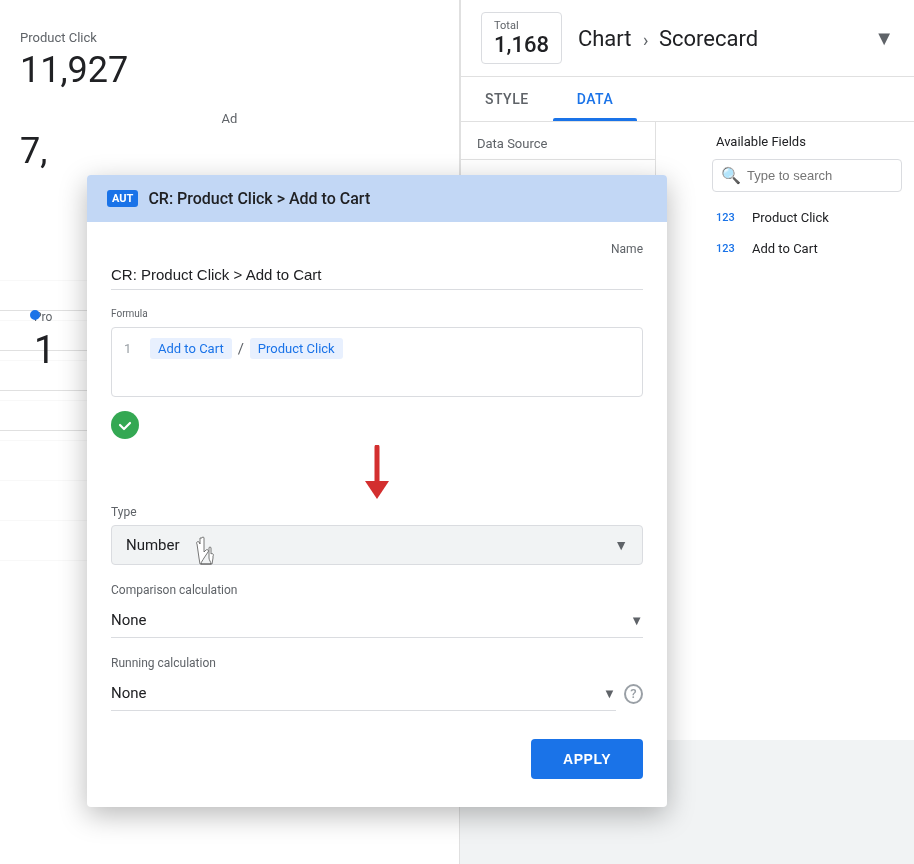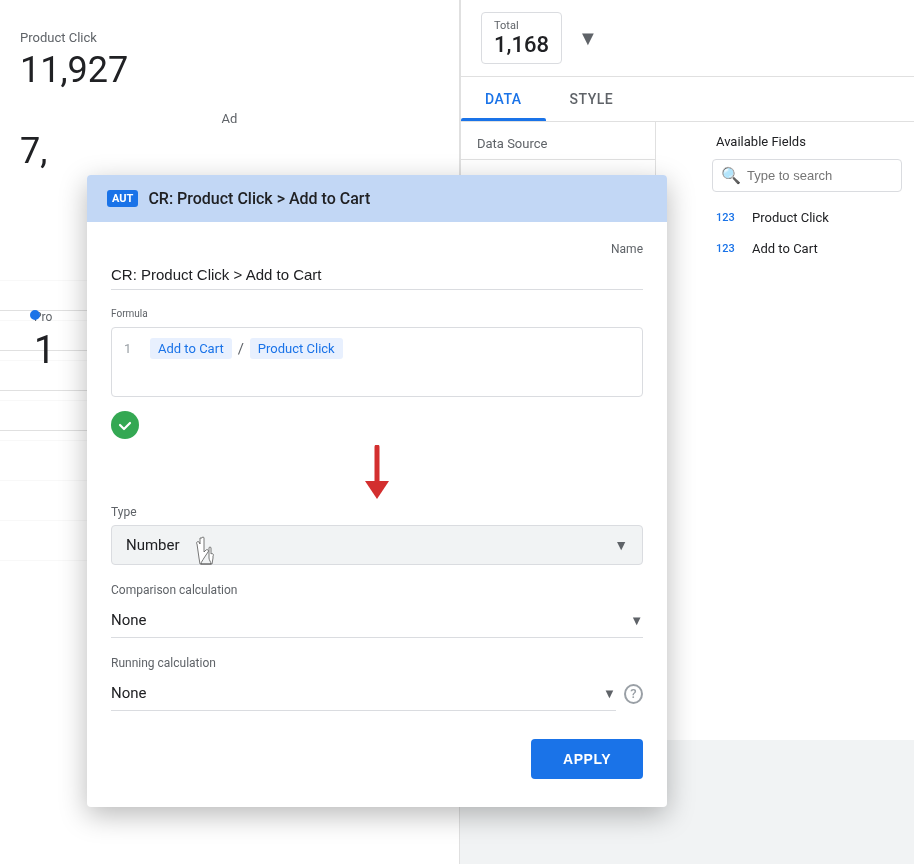--- a/index.html
+++ b/index.html
@@ -546,26 +546,31 @@
     <div class="chart-dot"></div>
   </div>
 </div>
 
 <div class="right-panel">
   <div class="panel-header">
     <div class="panel-total-box">
       <div class="panel-total-label">Total</div>
       <div class="panel-total-value">1,168</div>
     </div>
+    <div class="panel-breadcrumb">
+      <span>Chart</span>
+      <span class="breadcrumb-sep"> › </span>
+      <span>Scorecard</span>
+    </div>
     <div class="panel-chevron">▼</div>
   </div>
 
   <div class="panel-tabs">
+    <div class="panel-tab">STYLE</div>
     <div class="panel-tab active">DATA</div>
-    <div class="panel-tab">STYLE</div>
   </div>
 
   <div class="panel-body">
 
     <div class="data-section">
       <div class="data-source-label">Data Source</div>
     </div>
 
     <div class="available-fields-section">
       <div class="available-fields-title">Available Fields</div>

